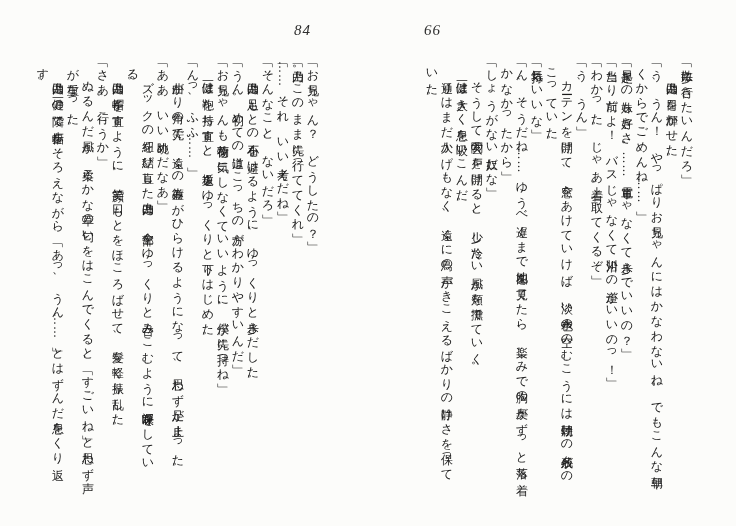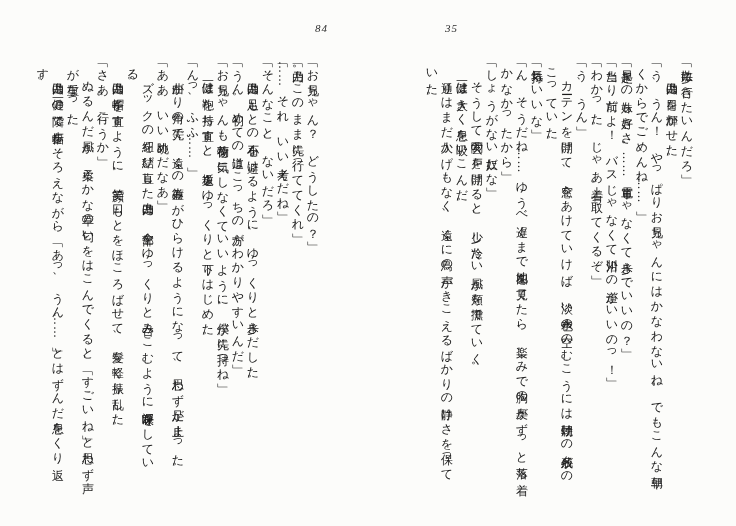--- a/index.html
+++ b/index.html
@@ -12,24 +12,23 @@
     position: relative;
     background: #fcfcfa;
     overflow: hidden;
     font-family: "Liberation Serif", "DejaVu Serif", serif;
   }
   .folio {
     position: absolute;
     top: 22px;
     font-family: "Liberation Serif", "DejaVu Serif", serif;
     font-style: italic;
-    font-size: 11px;
+    font-size: 15px;
     color: #2e2e2e;
     letter-spacing: 1px;
-    margin-left: 21px;
   }
   .folio-left  { left: 294px; }
   .folio-right { left: 424px; }
   .page-text {
     position: absolute;
     top: 60px;
     height: 420px;
     width: 315px;
     writing-mode: vertical-rl;
     text-orientation: mixed;
@@ -46,21 +45,21 @@
     padding: 0;
   }
 </style>
 </head>
 <body>
 
 <main>
 
   <span class="folio folio-left">84</span>
 
-  <span class="folio folio-right">35</span>
+  <span class="folio folio-right">66</span>
 
   <div class="page-text page-text-left">
       <p>「お兄ちゃん？　どうしたの？」</p>
       <p>「由乃。このまま先に行っててくれ」</p>
       <p>「……それ、いい考えだね」</p>
       <p>「そんなこと、ないだろ」</p>
       <p>　由乃は足もとの小石を避けるように、ゆっくりと歩きだした。</p>
       <p>「うん。初めての道はこっちの方がわかりやすいんだ」</p>
       <p>「お兄ちゃんも荷物を気にしなくていいように、僕が先に持つね」</p>
       <p>　健一は鞄を持ち直すと、坂道をゆっくりと下りはじめた。</p>

